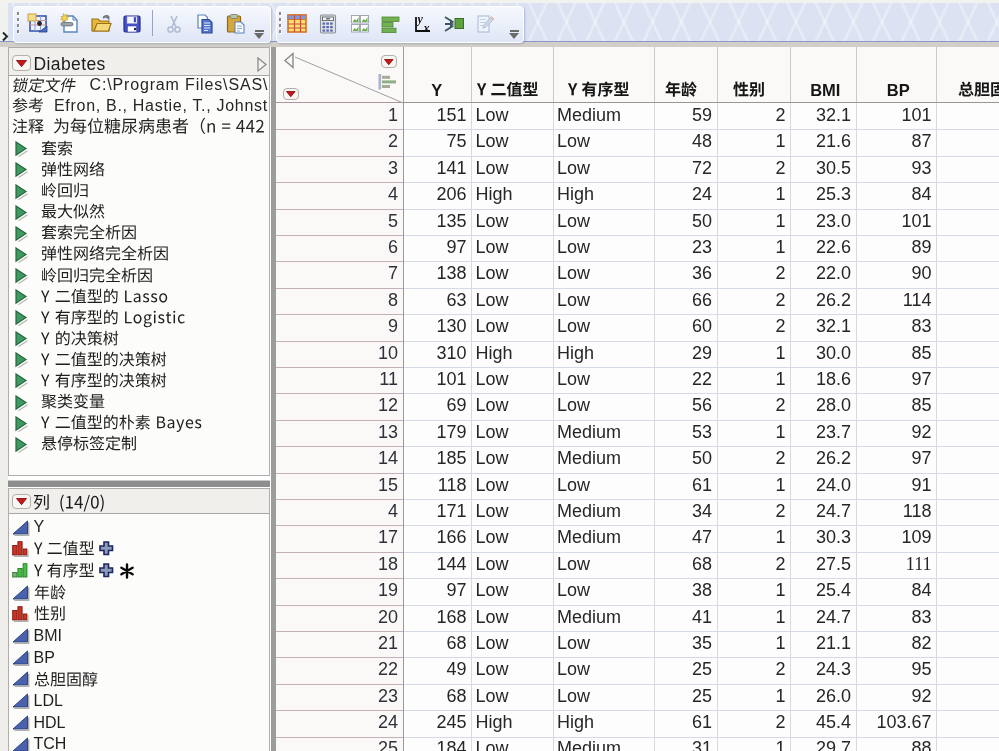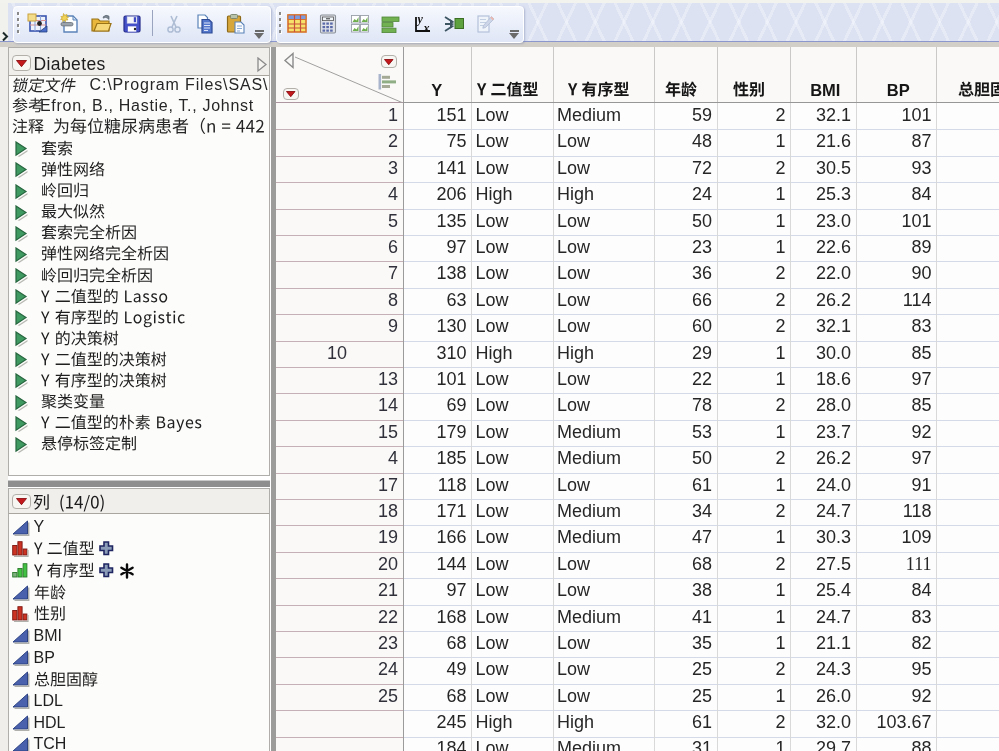--- a/index.html
+++ b/index.html
@@ -242,21 +242,21 @@
         <use href="#g3" transform="translate(48.00,0) skewX(-12) scale(0.01600,-0.01600)"></use>
       </g>
     </svg>
     <div style="position:absolute;left:89.5px;top:76.2px;font-size:16px;line-height:17.88px;color:#262626;white-space:pre;letter-spacing:0.85px;">C:\Program Files\SAS\</div>
     <svg width="32.0" height="24.8" style="position:absolute;left:12.0px;top:92.0px;overflow:visible" fill="#262626">
       <g transform="translate(0,19.20)">
         <use href="#g4" transform="translate(0.00,0) scale(0.01600,-0.01600)"></use>
         <use href="#g5" transform="translate(16.00,0) scale(0.01600,-0.01600)"></use>
       </g>
     </svg>
-    <div style="position:absolute;left:40px;top:96.7px;font-size:16px;line-height:17.88px;color:#262626;white-space:pre;letter-spacing:0.7px;">Efron, B., Hastie, T., Johnst</div>
+    <div style="position:absolute;left:54px;top:96.7px;font-size:16px;line-height:17.88px;color:#262626;white-space:pre;letter-spacing:0.7px;">Efron, B., Hastie, T., Johnst</div>
     <svg width="32.0" height="24.8" style="position:absolute;left:12.0px;top:112.5px;overflow:visible" fill="#262626">
       <g transform="translate(0,19.20)">
         <use href="#g6" transform="translate(0.00,0) scale(0.01600,-0.01600)"></use>
         <use href="#g7" transform="translate(16.00,0) scale(0.01600,-0.01600)"></use>
       </g>
     </svg>
     <svg width="212.1" height="26.3" style="position:absolute;left:53.0px;top:111.5px;overflow:visible" fill="#262626">
       <g transform="translate(0,20.40)">
         <use href="#g8" transform="translate(0.00,0) scale(0.01700,-0.01700)"></use>
         <use href="#g9" transform="translate(17.00,0) scale(0.01700,-0.01700)"></use>
@@ -751,21 +751,23 @@
     <div style="position:absolute;left:276px;top:102.1px;width:120.5px;padding-right:4.5px;text-align:right;font-size:18px;color:#30303a;box-sizing:border-box;width:126.5px;">
       <div style="height:26.4px;line-height:26.4px;">1</div>
       <div style="height:26.4px;line-height:26.4px;">2</div>
       <div style="height:26.4px;line-height:26.4px;">3</div>
       <div style="height:26.4px;line-height:26.4px;">4</div>
       <div style="height:26.4px;line-height:26.4px;">5</div>
       <div style="height:26.4px;line-height:26.4px;">6</div>
       <div style="height:26.4px;line-height:26.4px;">7</div>
       <div style="height:26.4px;line-height:26.4px;">8</div>
       <div style="height:26.4px;line-height:26.4px;">9</div>
-      <div style="height:26.4px;line-height:26.4px;text-align:center;">10</div>
+      <div style="height:26.4px;line-height:26.4px;">10</div>
+      <div style="height:26.4px;line-height:26.4px;">11</div>
+      <div style="height:26.4px;line-height:26.4px;">12</div>
       <div style="height:26.4px;line-height:26.4px;">13</div>
       <div style="height:26.4px;line-height:26.4px;">14</div>
       <div style="height:26.4px;line-height:26.4px;">15</div>
       <div style="height:26.4px;line-height:26.4px;">4</div>
       <div style="height:26.4px;line-height:26.4px;">17</div>
       <div style="height:26.4px;line-height:26.4px;">18</div>
       <div style="height:26.4px;line-height:26.4px;">19</div>
       <div style="height:26.4px;line-height:26.4px;">20</div>
       <div style="height:26.4px;line-height:26.4px;">21</div>
       <div style="height:26.4px;line-height:26.4px;">22</div>
@@ -859,21 +861,21 @@
       <div style="height:26.4px;line-height:26.4px;">48</div>
       <div style="height:26.4px;line-height:26.4px;">72</div>
       <div style="height:26.4px;line-height:26.4px;">24</div>
       <div style="height:26.4px;line-height:26.4px;">50</div>
       <div style="height:26.4px;line-height:26.4px;">23</div>
       <div style="height:26.4px;line-height:26.4px;padding-left:36px;">36</div>
       <div style="height:26.4px;line-height:26.4px;">66</div>
       <div style="height:26.4px;line-height:26.4px;">60</div>
       <div style="height:26.4px;line-height:26.4px;">29</div>
       <div style="height:26.4px;line-height:26.4px;">22</div>
-      <div style="height:26.4px;line-height:26.4px;">78</div>
+      <div style="height:26.4px;line-height:26.4px;">56</div>
       <div style="height:26.4px;line-height:26.4px;">53</div>
       <div style="height:26.4px;line-height:26.4px;">50</div>
       <div style="height:26.4px;line-height:26.4px;">61</div>
       <div style="height:26.4px;line-height:26.4px;">34</div>
       <div style="height:26.4px;line-height:26.4px;">47</div>
       <div style="height:26.4px;line-height:26.4px;">68</div>
       <div style="height:26.4px;line-height:26.4px;">38</div>
       <div style="height:26.4px;line-height:26.4px;">41</div>
       <div style="height:26.4px;line-height:26.4px;">35</div>
       <div style="height:26.4px;line-height:26.4px;">25</div>
@@ -925,21 +927,21 @@
       <div style="height:26.4px;line-height:26.4px;">26.2</div>
       <div style="height:26.4px;line-height:26.4px;">24.0</div>
       <div style="height:26.4px;line-height:26.4px;">24.7</div>
       <div style="height:26.4px;line-height:26.4px;">30.3</div>
       <div style="height:26.4px;line-height:26.4px;">27.5</div>
       <div style="height:26.4px;line-height:26.4px;">25.4</div>
       <div style="height:26.4px;line-height:26.4px;">24.7</div>
       <div style="height:26.4px;line-height:26.4px;">21.1</div>
       <div style="height:26.4px;line-height:26.4px;">24.3</div>
       <div style="height:26.4px;line-height:26.4px;">26.0</div>
-      <div style="height:26.4px;line-height:26.4px;">32.0</div>
+      <div style="height:26.4px;line-height:26.4px;">45.4</div>
       <div style="height:26.4px;line-height:26.4px;">29.7</div>
     </div>
     <div style="position:absolute;left:855.5px;top:102.1px;width:74.5px;padding-right:4.5px;text-align:right;font-size:18px;color:#262626;box-sizing:border-box;width:80.5px;">
       <div style="height:26.4px;line-height:26.4px;">101</div>
       <div style="height:26.4px;line-height:26.4px;">87</div>
       <div style="height:26.4px;line-height:26.4px;">93</div>
       <div style="height:26.4px;line-height:26.4px;">84</div>
       <div style="height:26.4px;line-height:26.4px;">101</div>
       <div style="height:26.4px;line-height:26.4px;">89</div>
       <div style="height:26.4px;line-height:26.4px;">90</div>

